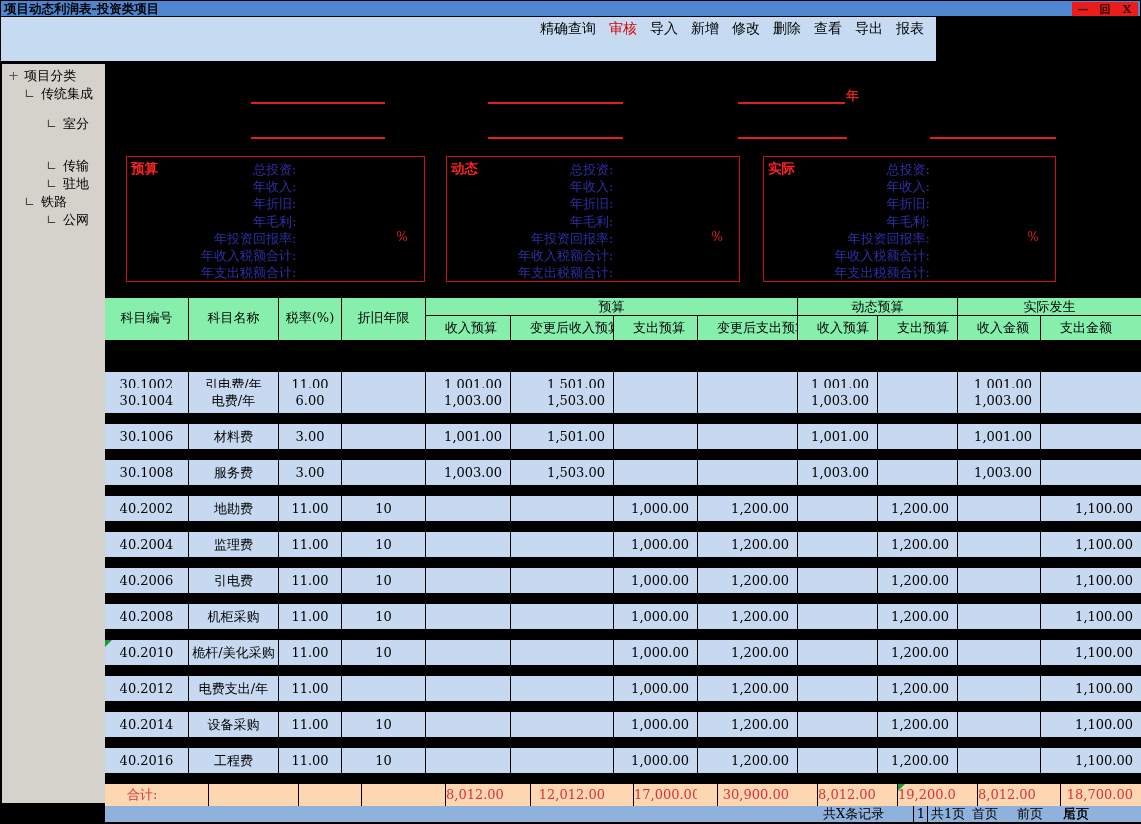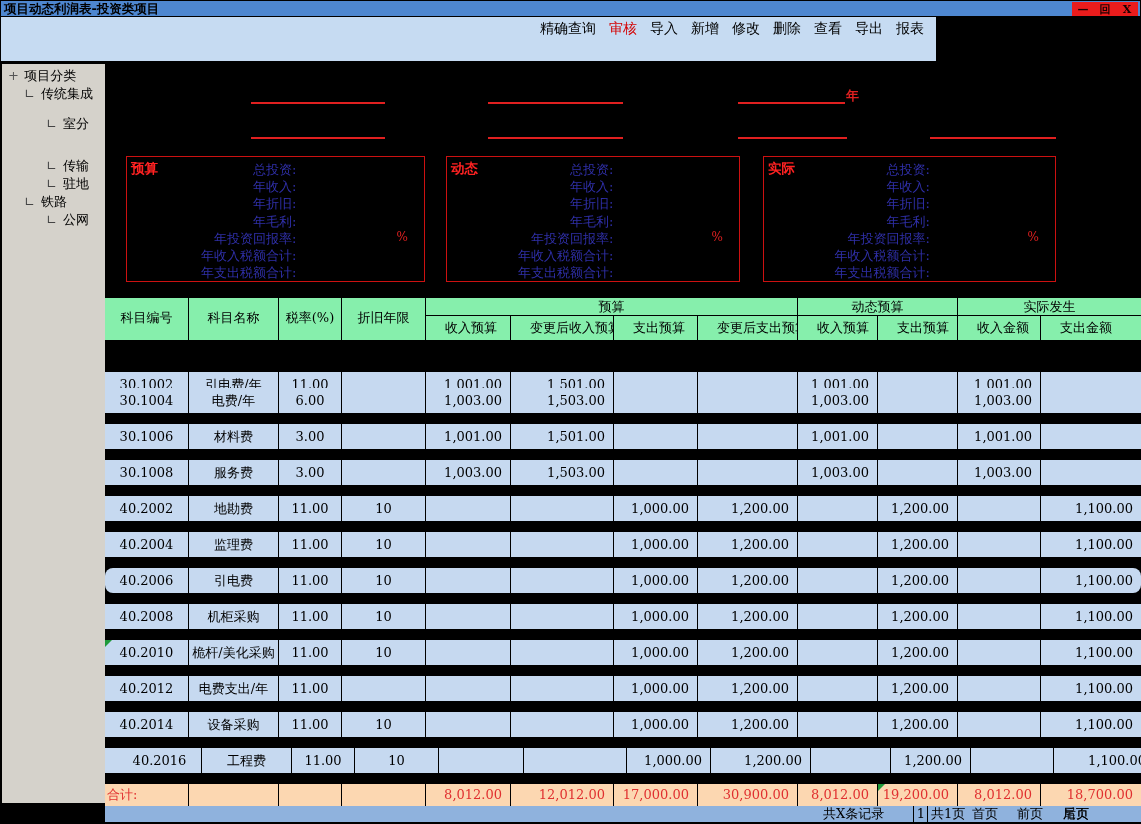--- a/index.html
+++ b/index.html
@@ -52,21 +52,21 @@
   .th.merged { grid-row:1/3; text-align:center; line-height:40px; }
   .th.grp { grid-row:1; text-align:center; line-height:18px; border-bottom:1px solid #000; }
   .th.sub { grid-row:2; line-height:24px; padding-left:19px; }
   .trow { height:25px; background:#c6d9f0; font-size:13px; color:#000; }
   .cell { position:relative; border-left:1px solid #000; line-height:25px; overflow:hidden; white-space:nowrap; }
   .cell:first-child { border-left:none; }
   .cell.ctr { text-align:center; }
   .cell.num { text-align:right; padding-right:8px; }
   .cell.lbl { text-align:left; padding-left:2px; }
   .totals { top:784px; height:22px; background:#fcd7b1; color:#e03030; font-size:13px; }
-  .totals .cell { line-height:22px; }
+  .totals .cell { line-height:22px;margin-left:20px; }
   .gmark { position:absolute; left:0; top:0; width:0; height:0;
            border-top:7px solid #1f9a3a; border-right:7px solid transparent; }
 
   
   .footer { position:absolute; left:105px; top:806px; width:1036px; height:16px; background:#8fb2dd;
             font-size:13px; color:#000; }
   .footer span { position:absolute; top:0; line-height:16px; white-space:nowrap; }
   .fdiv { position:absolute; top:0; width:1px; height:16px; background:#000; }
 </style>
 </head>
@@ -301,21 +301,21 @@
         <div class="cell ctr">10</div>
         <div class="cell num"></div>
         <div class="cell num"></div>
         <div class="cell num">1,000.00</div>
         <div class="cell num">1,200.00</div>
         <div class="cell num"></div>
         <div class="cell num">1,200.00</div>
         <div class="cell num"></div>
         <div class="cell num">1,100.00</div>
       </div>
-      <div class="tgrid trow" style="top: 568px; border-radius: 8px;">
+      <div class="tgrid trow" style="top: 568px;">
         <div class="cell ctr">40.2006</div>
         <div class="cell ctr">引电费</div>
         <div class="cell ctr">11.00</div>
         <div class="cell ctr">10</div>
         <div class="cell num"></div>
         <div class="cell num"></div>
         <div class="cell num">1,000.00</div>
         <div class="cell num">1,200.00</div>
         <div class="cell num"></div>
         <div class="cell num">1,200.00</div>
@@ -371,21 +371,21 @@
         <div class="cell ctr">10</div>
         <div class="cell num"></div>
         <div class="cell num"></div>
         <div class="cell num">1,000.00</div>
         <div class="cell num">1,200.00</div>
         <div class="cell num"></div>
         <div class="cell num">1,200.00</div>
         <div class="cell num"></div>
         <div class="cell num">1,100.00</div>
       </div>
-      <div class="tgrid trow" style="top: 748px; padding-left: 13px;">
+      <div class="tgrid trow" style="top: 748px;">
         <div class="cell ctr">40.2016</div>
         <div class="cell ctr">工程费</div>
         <div class="cell ctr">11.00</div>
         <div class="cell ctr">10</div>
         <div class="cell num"></div>
         <div class="cell num"></div>
         <div class="cell num">1,000.00</div>
         <div class="cell num">1,200.00</div>
         <div class="cell num"></div>
         <div class="cell num">1,200.00</div>

